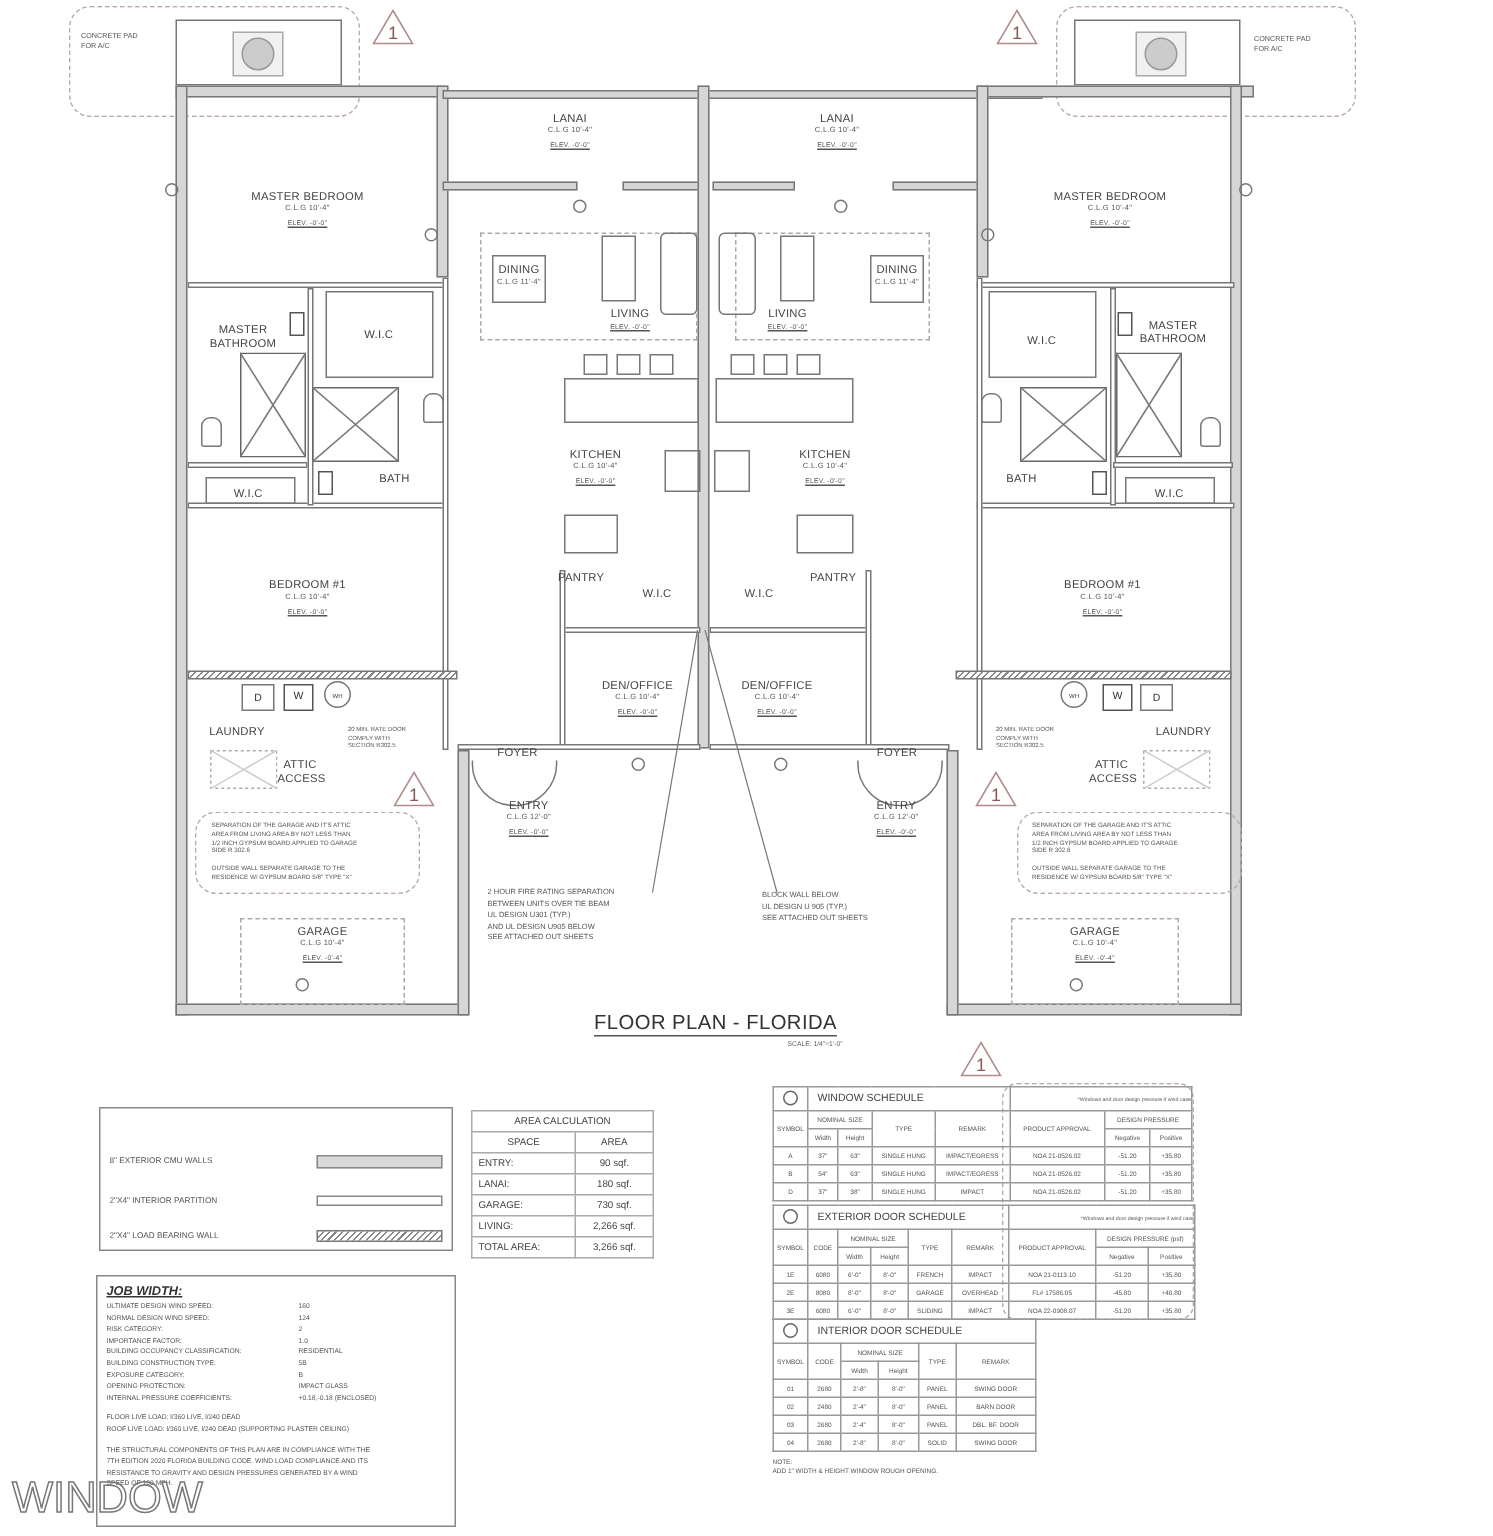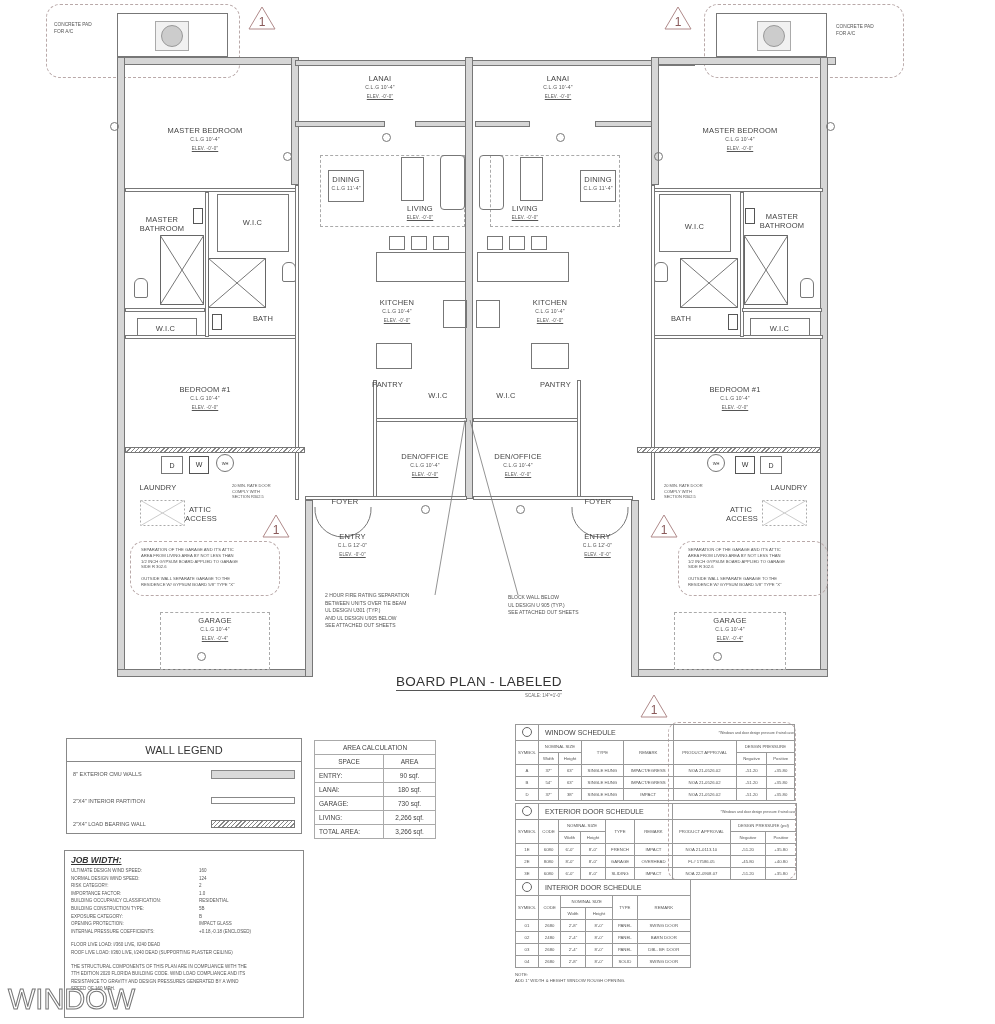--- a/index.html
+++ b/index.html
@@ -370,26 +370,25 @@
   <div class="tag" style="left:283px;top:152px;"></div>
   <div class="tag" style="left:382px;top:133px;"></div>
   <div class="tag" style="left:556px;top:133px;"></div>
   <div class="tag" style="left:654px;top:152px;"></div>
   <div class="tag" style="left:826px;top:122px;"></div>
   <div class="tag" style="left:197px;top:652px;"></div>
   <div class="tag" style="left:713px;top:652px;"></div>
   <div class="tag" style="left:421px;top:505px;"></div>
   <div class="tag" style="left:516px;top:505px;"></div>
 
-  <div class="abs" style="left:396px;top:674px;font-size:13.5px;color:#333;border-bottom:1.5px solid #555;padding-bottom:1px;letter-spacing:0.3px;">BOARD PLAN - LABELED</div>
+  <div class="abs" style="left:396px;top:674px;font-size:13.5px;color:#333;border-bottom:1.5px solid #555;padding-bottom:1px;letter-spacing:0.3px;">FLOOR PLAN - FLORIDA</div>
   <div class="abs" style="left:525px;top:693px;font-size:4.5px;color:#666;">SCALE: 1/4"=1'-0"</div>
 </div>
 
 <div class="abs" style="left:66px;top:738px;width:236px;height:96px;border:1px solid #888;box-sizing:border-box;">
-  <div style="height:22px;border-bottom:1px solid #888;text-align:center;font-size:11px;line-height:22px;color:#333;">WALL LEGEND</div>
   <div class="legend-row" style="left:6px;top:32px;">
     <span>8" EXTERIOR CMU WALLS</span>
   </div>
   <div class="abs" style="left:144px;top:31px;width:84px;height:9px;background:#d9d9d9;border:1px solid #888;box-sizing:border-box;"></div>
   <div class="legend-row" style="left:6px;top:59px;">
     <span>2"X4" INTERIOR PARTITION</span>
   </div>
   <div class="abs" style="left:144px;top:58px;width:84px;height:7px;background:#fff;border:1px solid #888;box-sizing:border-box;"></div>
   <div class="legend-row" style="left:6px;top:82px;">
     <span>2"X4" LOAD BEARING WALL</span>

